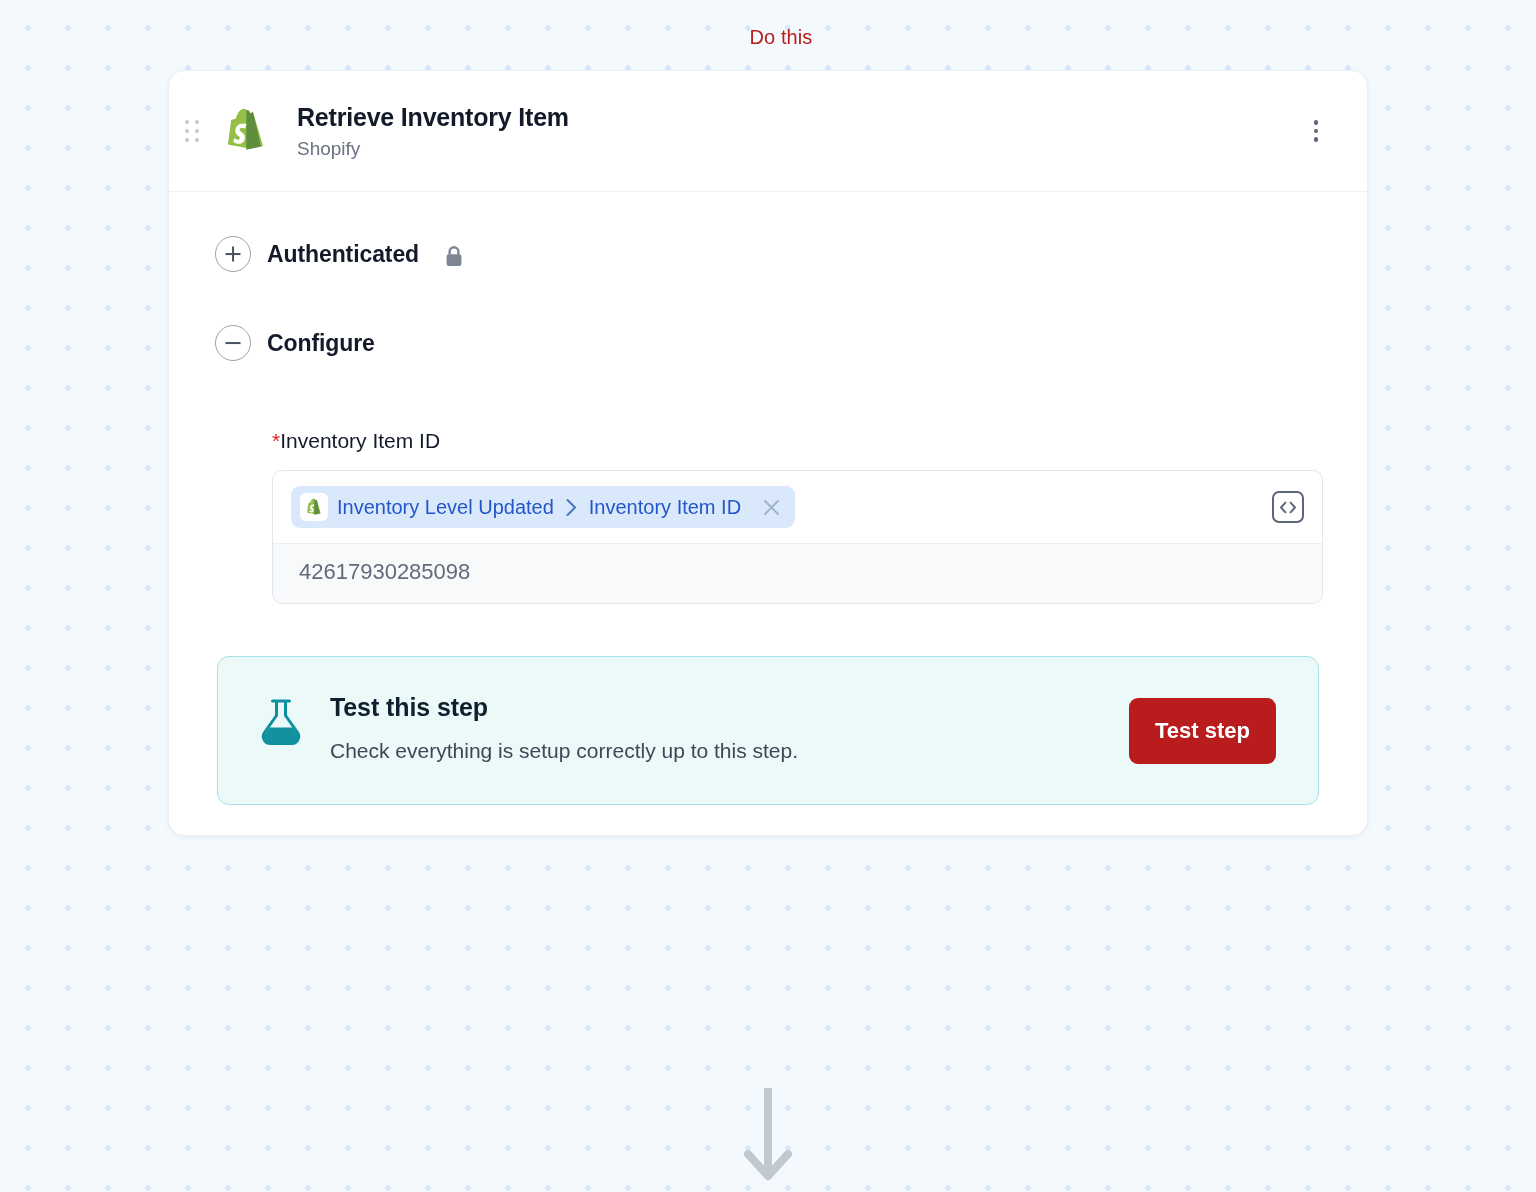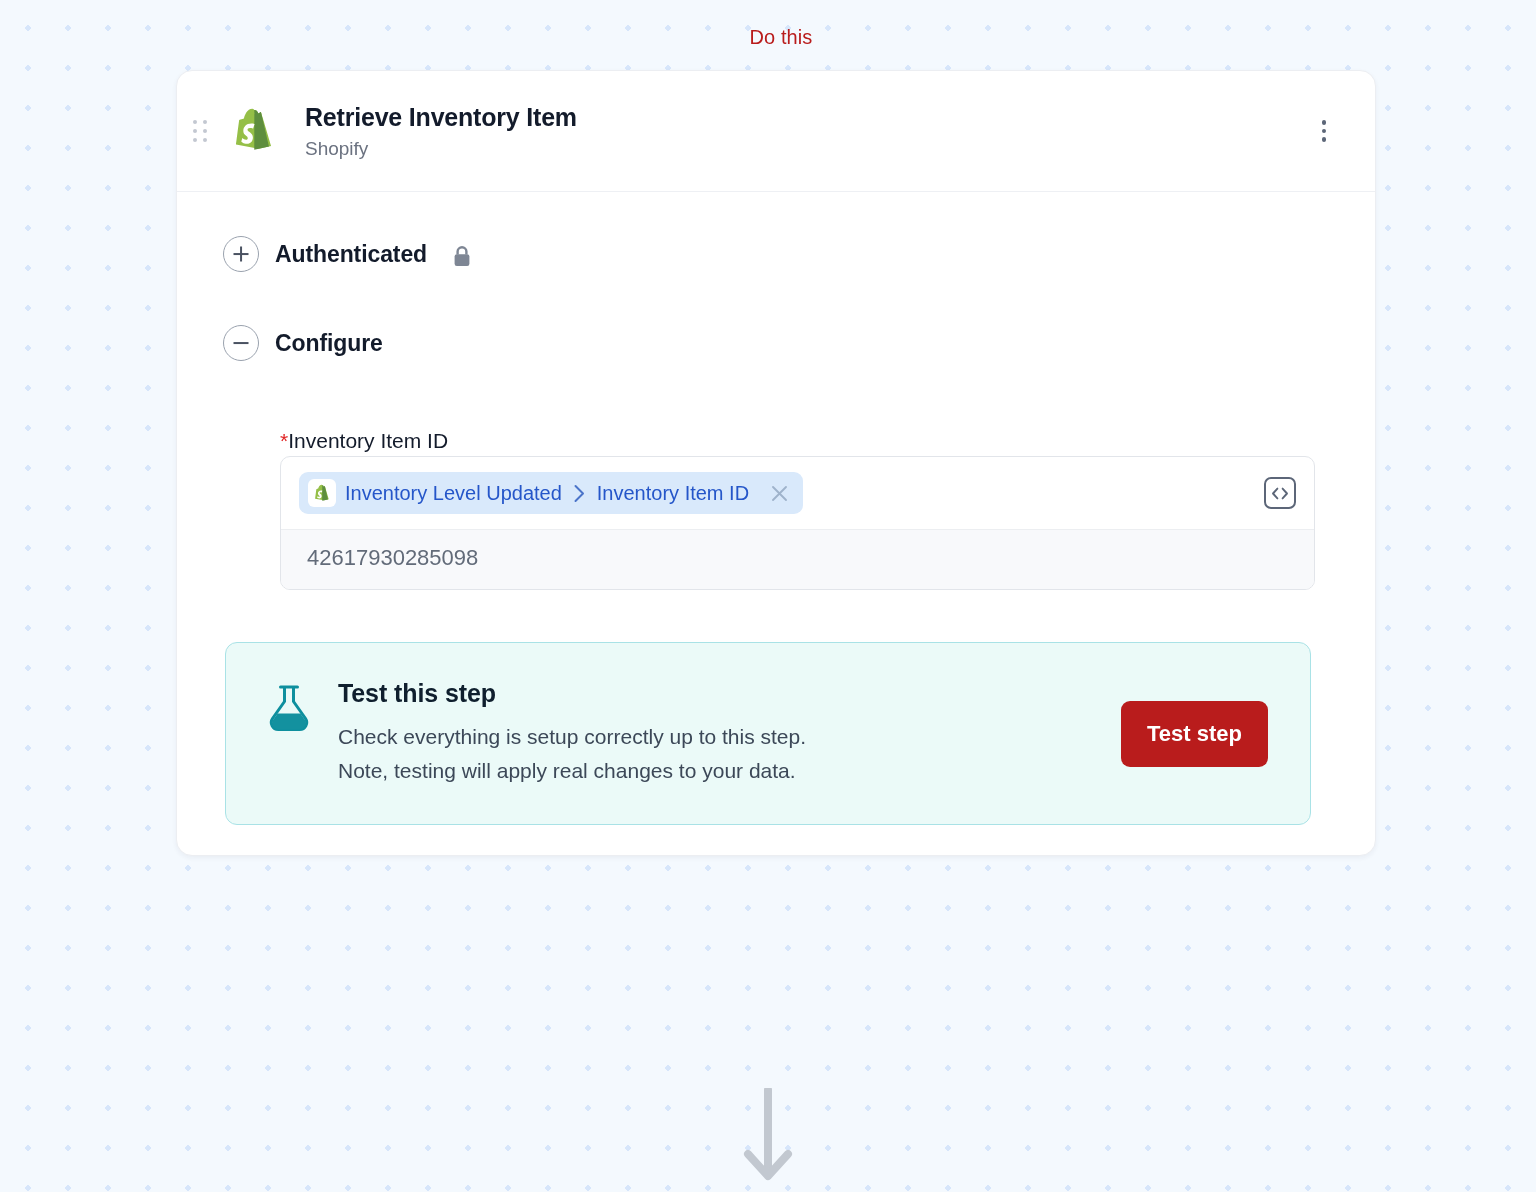--- a/index.html
+++ b/index.html
@@ -28,21 +28,21 @@
     width: 100%;
     text-align: center;
     font-size: 20px;
     color: #b91c1c;
     letter-spacing: 0.1px;
   }
 
   
   .step-card {
     position: absolute;
-    left: 176px;
+    left: 168px;
     top: 70px;
     width: 1200px;
     background: #ffffff;
     border: 1px solid #eceef2;
     border-radius: 16px;
     box-shadow: 0 2px 5px rgba(30, 45, 80, 0.055);
     overflow: hidden;
   }
 
   
@@ -115,21 +115,21 @@
     margin-right: 6px;
   }
   .kebab-menu i {
     width: 4.5px; height: 4.5px;
     border-radius: 50%;
     background: #5c6678;
     display: block;
   }
 
   
-  .card-body { padding: 34px 44px 30px 28px; }
+  .card-body { padding: 34px 28px 30px 28px; }
 
   .section-row {
     display: flex;
     align-items: center;
     gap: 16px;
     padding: 10px 0 10px 18px;
     cursor: pointer;
   }
   .section-row + .section-row { margin-top: 33px; }
 
@@ -170,21 +170,21 @@
     position: relative;
     top: 2px;
   }
 
   
   .field-block { margin-top: 58px; padding-left: 75px; padding-right: 16px; }
 
   .field-label {
     font-size: 21px;
     color: #131b2b;
-    margin-bottom: 3px;
+    margin-bottom: 17px;
   }
   .required-star { color: #e02424; }
 
   .field-control {
     border: 1px solid #e2e5ea;
     border-radius: 10px;
     background: #ffffff;
     overflow: hidden;
   }
 
@@ -444,21 +444,20 @@
         <svg width="46" height="48" viewBox="0 0 46 48" aria-hidden="true">
           <path d="M14.5 4 h17" stroke="#0e8f9e" stroke-width="3" stroke-linecap="round" fill="none"></path>
           <path d="M18.5 5 v13.5 L6.5 35.5 a7 7 0 0 0 5.8 10.9 h21.4 a7 7 0 0 0 5.8 -10.9 L27.5 18.5 V5" fill="none" stroke="#0e8f9e" stroke-width="3" stroke-linejoin="round"></path>
           <path d="M11.6 30.5 h22.8 L39.7 38 a7 7 0 0 1 -5.9 8.4 h-21.6 A7 7 0 0 1 6.3 38 z" fill="#13919f"></path>
         </svg>
       </div>
       <div class="test-text">
         <div class="test-title">Test this step</div>
         <div class="test-desc">
           <div>Check everything is setup correctly up to this step.</div>
-          <div>Note, testing will apply real changes to your data.</div>
         </div>
       </div>
       <button class="btn-test">Test step</button>
     </div>
 
   </div>
 </div>
 
 <div class="flow-arrow">
   <svg width="52" height="100" viewBox="0 0 52 100" aria-hidden="true">

